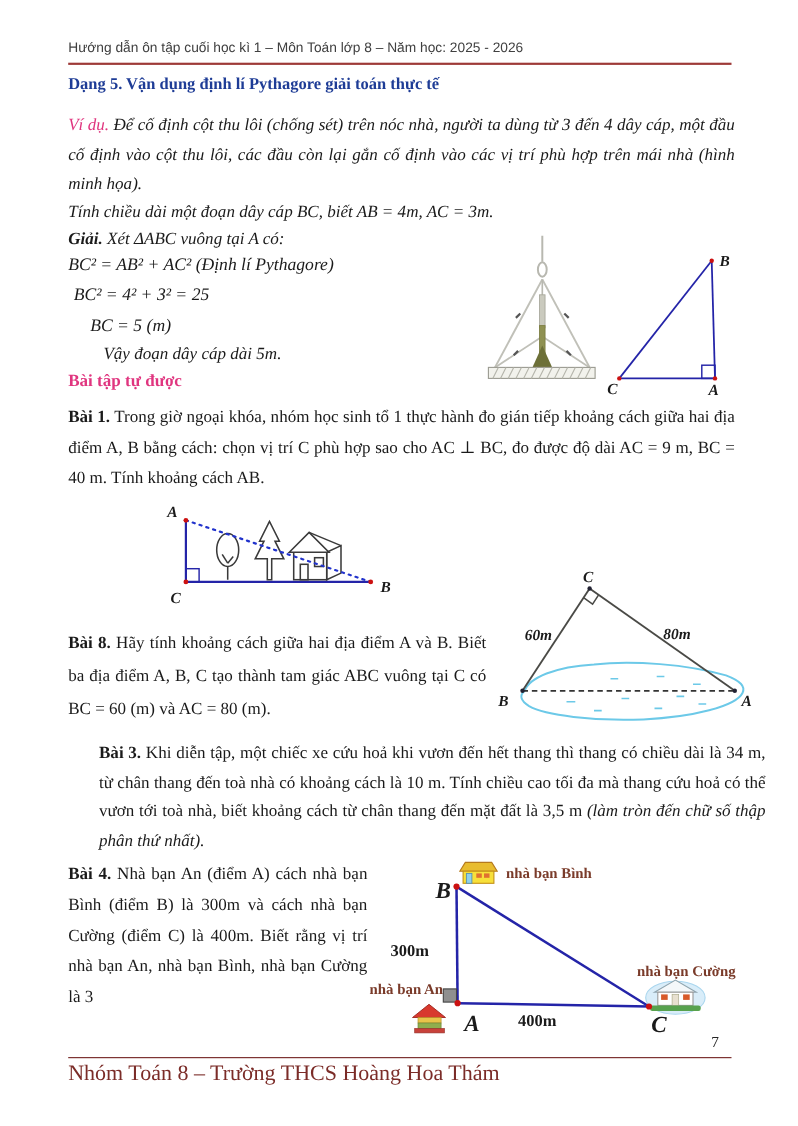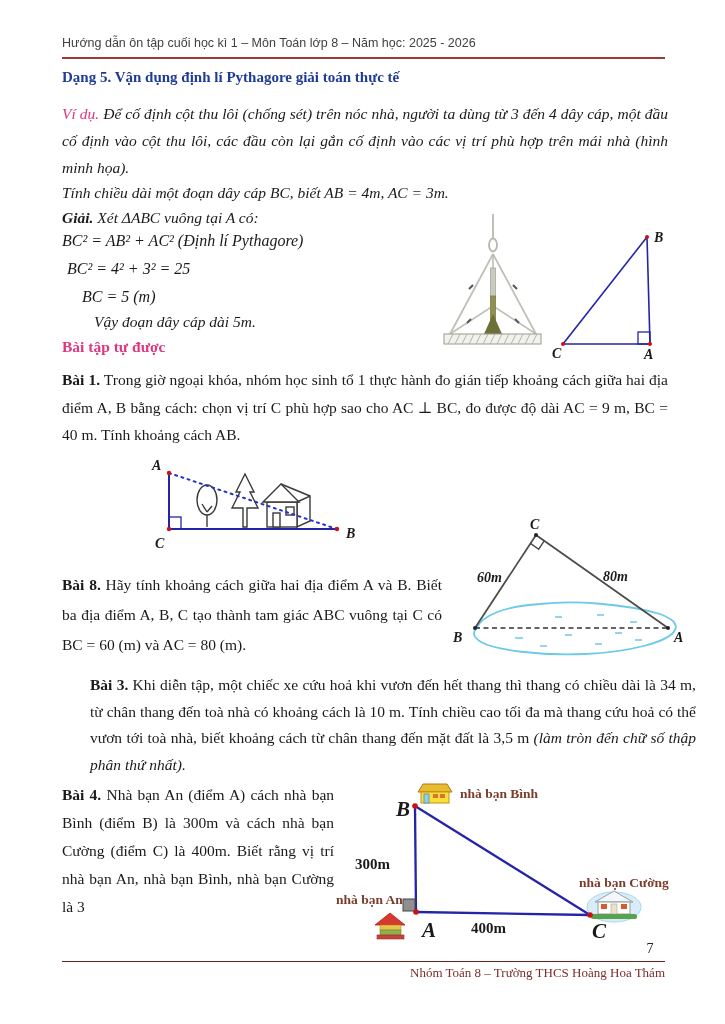--- a/index.html
+++ b/index.html
@@ -42,21 +42,21 @@
   .fig-ex2  { left:445px; top:518px; }
 
   .ex3-para { left:62px; top:672px; width:606px; line-height:26.5px;margin-left:28px; }
   .ex3-note { font-style:italic; }
 
   .ex4-text { left:62px; top:781px; width:272px; line-height:28px; }
   .fig-ex4  { left:333px; top:776px; }
 
   .footer-rule { left:62px; top:961px; width:603px; border-top:1.5px solid #70201e; }
   .page-num    { left:630px; top:941px; width:40px; text-align:center; font-size:14px; color:#222; }
-  .footer-text { left:62px; top:965px; width:603px; text-align:right; font-size:13px; color:#7b2c28; }
+  .footer-text { left:62px; top:965px; width:603px; text-align:left; font-size:20px; color:#7b2c28; }
 
   
   text { font-family:"Liberation Serif","DejaVu Serif",serif; fill:#1a1a1a; }
   .vx     { font-size:14px; font-weight:bold; font-style:italic; }
   .vx-lg  { font-size:21px; font-weight:bold; font-style:italic; }
   .dim    { font-size:14px; font-weight:bold; font-style:italic; }
   .dim-up { font-size:15px; font-weight:bold; }
   .house-lbl { font-size:13.5px; font-weight:bold; fill:#7a3b2a; }
 </style>
 </head>

